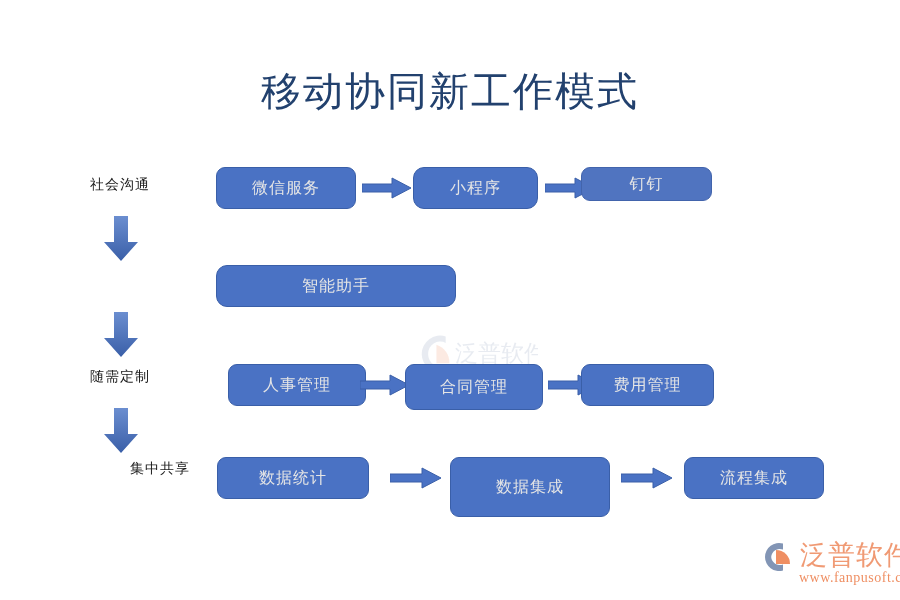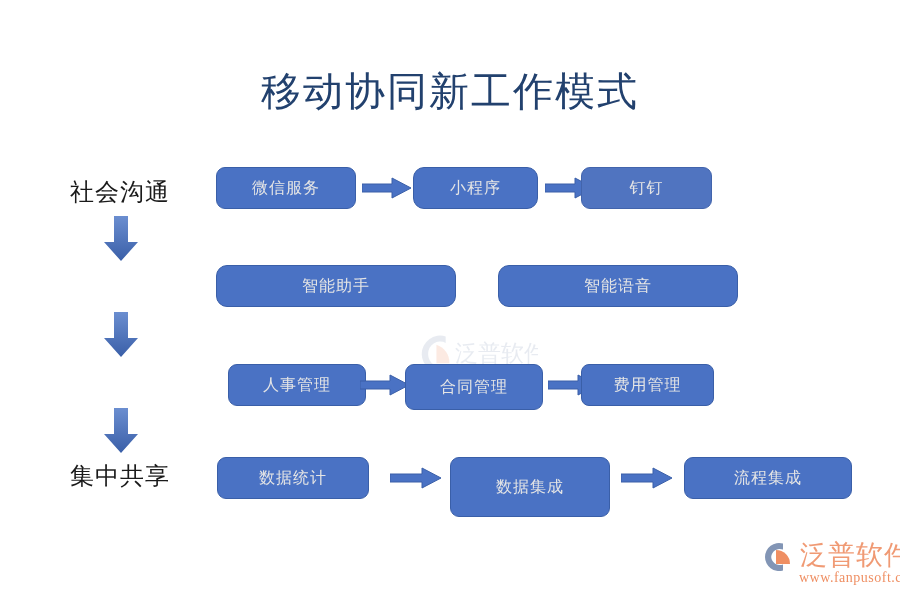--- a/index.html
+++ b/index.html
@@ -30,21 +30,21 @@
     color: #22416e;
     font-family: Liberation Serif, serif;
     white-space: nowrap;
   }
 
   
   .stage-label {
     position: absolute;
     width: 140px;
     text-align: center;
-    font-size: 24px;
+    font-size: 14px;
     letter-spacing: 1px;
     color: #1a1a1a;
     font-family: "Liberation Serif", "DejaVu Serif", serif;
     white-space: nowrap;
   }
 
   
   .node {
     position: absolute;
     box-sizing: border-box;
@@ -135,21 +135,22 @@
 
   <div id="watermark">
     <svg viewBox="0 0 130 48" width="120" height="48" xmlns="http://www.w3.org/2000/svg">
       <path d="M4 24 A20 20 0 0 1 30 5 L30 12 A13 13 0 0 0 11 24 A13 13 0 0 0 30 36 L30 43 A20 20 0 0 1 4 24 Z" fill="#8295b5"></path>
       <path d="M20 34 L20 14 A20 20 0 0 1 34 34 Z" fill="#ef8f63"></path>
       <text x="40" y="32" font-family="Liberation Serif, serif" font-size="25" fill="#8295b5">泛普软件</text>
     </svg>
   </div>
 
   <div class="stage-label" style="left:50px; top:176px;">社会沟通</div>
-  <div class="stage-label" style="left:50px; top:460px;">集中共享</div>
+  <div class="stage-label" style="left:50px; top:368px;">随需定制</div>
+  <div class="stage-label" style="left:50px; top:460px;text-align:right;">集中共享</div>
 
   <div class="v-arrow" style="left:101px; top:216px; width:40px; height:46px;">
     <svg viewBox="0 0 40 46" width="40" height="46" xmlns="http://www.w3.org/2000/svg">
       <defs>
         <linearGradient id="vg1" x1="0" y1="0" x2="0" y2="1">
           <stop offset="0%" stop-color="#6b8ed0"></stop>
           <stop offset="100%" stop-color="#3a5fa8"></stop>
         </linearGradient>
       </defs>
       <path d="M13 0 L27 0 L27 26 L37 26 L20 45 L3 26 L13 26 Z" fill="url(#vg1)"></path>
@@ -189,61 +190,60 @@
   </div>
 
   <div class="node" style="left:413px; top:167px; width:125px; height:42px;border-radius:11px;">小程序</div>
 
   <div class="h-arrow" style="left:545px; top:177px; width:50px; height:22px;">
     <svg viewBox="0 0 50 22" width="50" height="22" xmlns="http://www.w3.org/2000/svg">
       <path d="M0 7 L30 7 L30 1 L49 11 L30 21 L30 15 L0 15 Z" fill="#4a72c4" stroke="#3a5fa8" stroke-width="1"></path>
     </svg>
   </div>
 
-  <div class="node soft" style="left:581px; top:167px; width:131px; height:42px;">钉钉</div>
+  <div class="node soft" style="left:581px; top:167px; width:131px; height:34px;">钉钉</div>
 
   <div class="node wide" style="left:216px; top:265px; width:240px; height:42px;">智能助手</div>
 
-  <div class="node wide" style="left:498px; top:265px; width:240px; height:42px;">智能语音</div>
 
   <div class="node" style="left:228px; top:364px; width:138px; height:42px;">人事管理</div>
 
   <div class="h-arrow" style="left:360px; top:374px; width:50px; height:22px;">
     <svg viewBox="0 0 50 22" width="50" height="22" xmlns="http://www.w3.org/2000/svg">
       <path d="M0 7 L30 7 L30 1 L49 11 L30 21 L30 15 L0 15 Z" fill="#4a72c4" stroke="#3a5fa8" stroke-width="1"></path>
     </svg>
   </div>
 
   <div class="node" style="left:405px; top:364px; width:138px; height:46px;">合同管理</div>
 
   <div class="h-arrow" style="left:548px; top:374px; width:50px; height:22px;">
     <svg viewBox="0 0 50 22" width="50" height="22" xmlns="http://www.w3.org/2000/svg">
       <path d="M0 7 L30 7 L30 1 L49 11 L30 21 L30 15 L0 15 Z" fill="#4a72c4" stroke="#3a5fa8" stroke-width="1"></path>
     </svg>
   </div>
 
-  <div class="node" style="left:581px; top:364px; width:133px; height:42px;border-radius:8px;">费用管理</div>
+  <div class="node" style="left:581px; top:364px; width:133px; height:42px;">费用管理</div>
 
   <div class="node" style="left:217px; top:457px; width:152px; height:42px;">数据统计</div>
 
   <div class="h-arrow" style="left:390px; top:467px; width:52px; height:22px;">
     <svg viewBox="0 0 52 22" width="52" height="22" xmlns="http://www.w3.org/2000/svg">
       <path d="M0 7 L32 7 L32 1 L51 11 L32 21 L32 15 L0 15 Z" fill="#4a72c4" stroke="#3a5fa8" stroke-width="1"></path>
     </svg>
   </div>
 
   <div class="node" style="left:450px; top:457px; width:160px; height:60px;">数据集成</div>
 
   <div class="h-arrow" style="left:621px; top:467px; width:52px; height:22px;">
     <svg viewBox="0 0 52 22" width="52" height="22" xmlns="http://www.w3.org/2000/svg">
       <path d="M0 7 L32 7 L32 1 L51 11 L32 21 L32 15 L0 15 Z" fill="#4a72c4" stroke="#3a5fa8" stroke-width="1"></path>
     </svg>
   </div>
 
-  <div class="node" style="left:684px; top:457px; width:168px; height:42px;">流程集成</div>
+  <div class="node" style="left:684px; top:457px; width:140px; height:42px;">流程集成</div>
 
   <div id="logo">
     <div id="logo-mark">
       <svg viewBox="0 0 36 32" width="36" height="32" xmlns="http://www.w3.org/2000/svg">
         <path d="M3 16 A14 14 0 0 1 21 2.6 L21 8.6 A8.5 8.5 0 0 0 9.2 16 A8.5 8.5 0 0 0 21 23.4 L21 29.4 A14 14 0 0 1 3 16 Z" fill="#8295b5"></path>
         <path d="M14 23 L14 9 A14 14 0 0 1 28 23 Z" fill="#ef8f63"></path>
       </svg>
     </div>
     <div id="logo-name">泛普软件</div>
     <div id="logo-url">www.fanpusoft.com</div>

